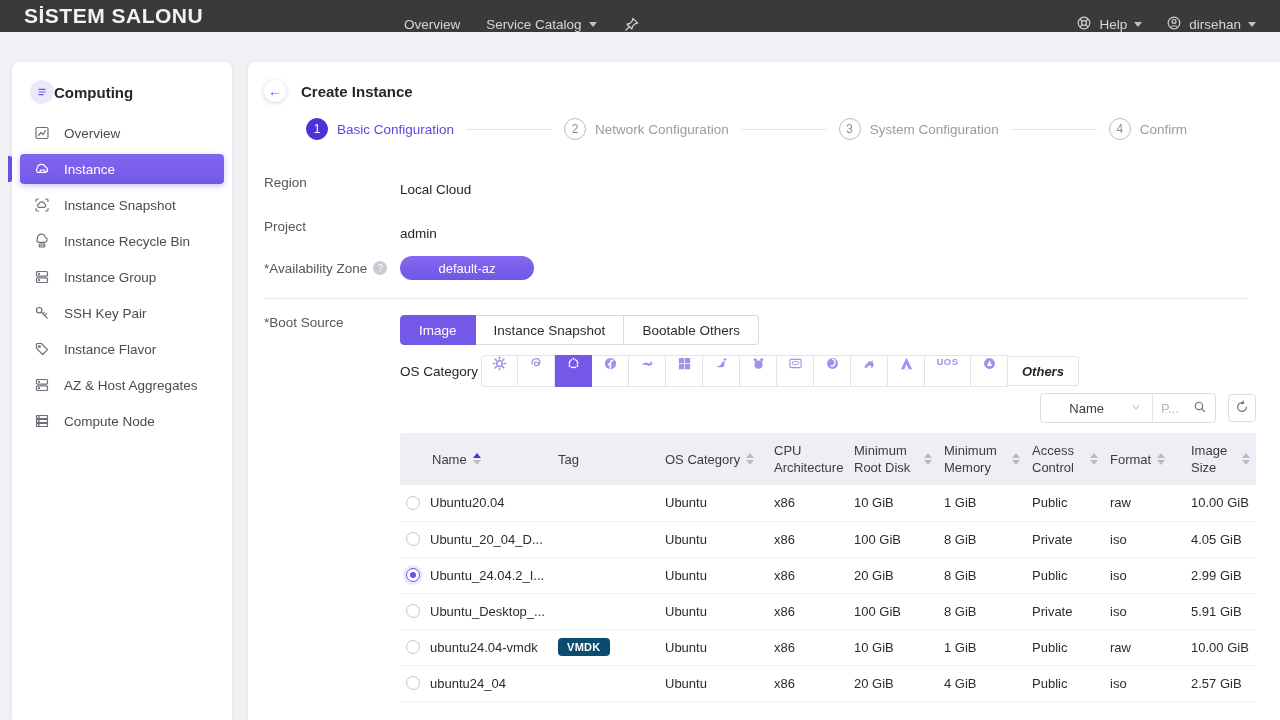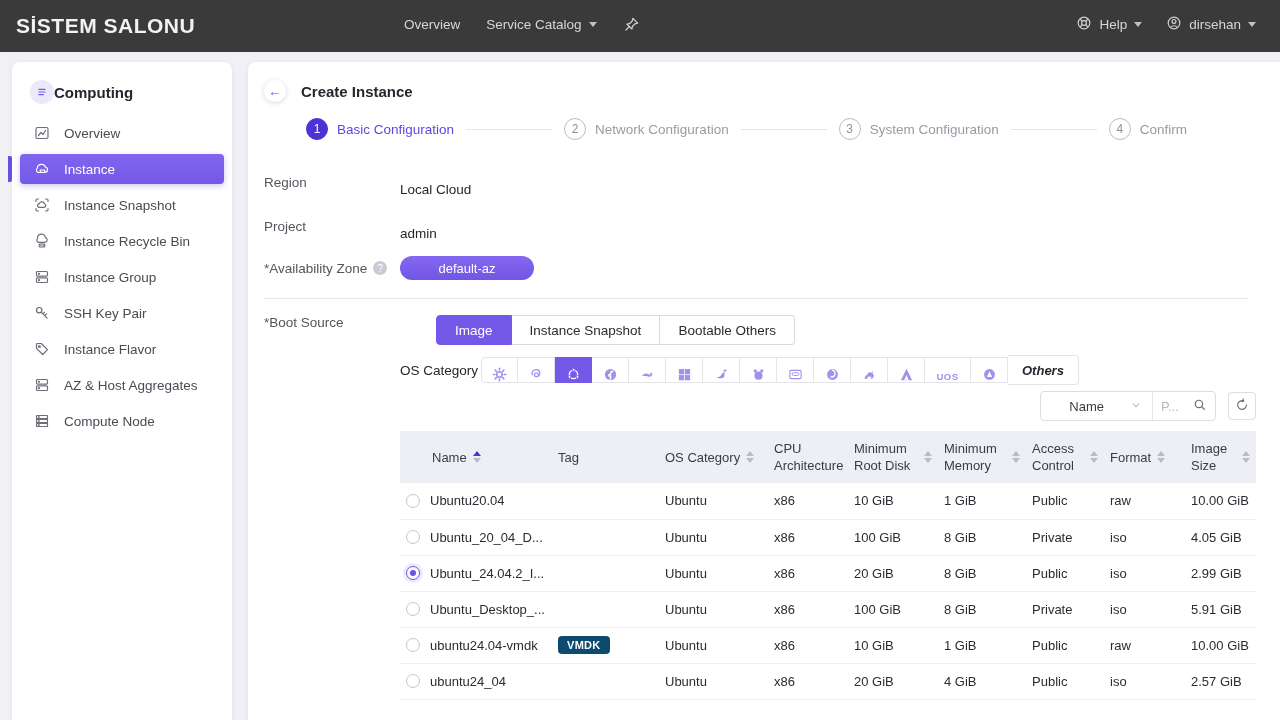--- a/index.html
+++ b/index.html
@@ -5,22 +5,22 @@
   * { margin:0; padding:0; box-sizing:border-box; }
   html,body { width:1280px; height:720px; overflow:hidden; }
   body {
     font-family:"Liberation Sans","DejaVu Sans",sans-serif;
     background:#f0f1f5; color:#2b2b33; font-size:13px;
   }
   .icn svg { display:block; }
 
   
   .navbar {
-    position:absolute; left:0; top:0; width:1280px; height:52px;
-    background:#3a3a3b; display:flex; align-items:center; padding:0 16px; z-index:10;
+    position:absolute; left:0; top:0; width:1280px; height:32px;
+    background:#3a3a3b; display:flex; align-items:center; padding:0 24px; z-index:10;
   }
   .brand { color:#f2f2f2; font-size:21px; font-weight:700; letter-spacing:.5px; }
   .nav-center { position:absolute; left:404px; top:0; height:48px; display:flex; align-items:center; gap:26px; }
   .nav-item { color:#d6d6d8; font-size:13.5px; display:flex; align-items:center; gap:7px; cursor:default; }
   .caret { width:0; height:0; border-left:4.5px solid transparent; border-right:4.5px solid transparent; border-top:5px solid #c2c2c6; margin-top:1px; }
   .nav-right { position:absolute; right:24px; top:0; height:48px; display:flex; align-items:center; gap:24px; }
   .nav-ic { color:#cfcfd2; }
 
   
   .sidebar {
@@ -61,28 +61,28 @@
   .form-label { width:136px; color:#55555e; font-size:13.5px; display:flex; align-items:center; gap:6px; }
   .form-value { color:#26262e; font-size:13.5px;margin-top:14px; }
   .qmark { width:14px; height:14px; border-radius:50%; background:#c9cad3; color:#fff; font-size:10px; display:inline-flex; align-items:center; justify-content:center; }
   .az-btn { width:134px; height:24px; border:none; border-radius:12px; background:linear-gradient(180deg,#8468f0,#7156e6); color:#fff; font-size:13px; cursor:pointer; }
 
   .divider { border:none; border-top:1px solid #e8e9ee; margin:18px 8px 16px 0; }
 
   .boot-row { display:flex; align-items:flex-start; }
   .tab-group { display:flex; }
   .tab-btn { height:30px; padding:0 18px; background:#fff; border:1px solid #d9d9e0; border-left-width:0; font-size:13.5px; color:#2b2b33; cursor:pointer; }
-  .tab-btn:first-child { border-left-width:1px; border-radius:4px 0 0 4px;margin-left:36px; }
+  .tab-btn:first-child { border-left-width:1px; border-radius:4px 0 0 4px; }
   .tab-btn:last-child { border-radius:0 4px 4px 0; }
   .tab-btn.active { background:#7459e8; border-color:#7459e8; color:#fff; }
 
   .os-row { margin:10px 0 0 136px; display:flex; align-items:center; }
   .os-label { width:81px; color:#26262e; font-size:13.5px; }
   .os-strip { display:flex; }
-  .os-btn { --bg:#fff; width:37px; height:26px; background:var(--bg); border:1px solid #e3e3ea; border-left-width:0; display:flex; align-items:flex-end; justify-content:center; color:#a091ee; cursor:pointer; }
+  .os-btn { --bg:#fff; width:37px; height:32px; background:var(--bg); border:1px solid #e3e3ea; border-left-width:0; display:flex; align-items:flex-start; justify-content:center; color:#a091ee; cursor:pointer; }
   .os-btn:first-child { border-left-width:1px; border-radius:4px 0 0 4px; }
   .os-btn.active { --bg:#7459e8; border-color:#7459e8; color:#fff; }
   .os-btn.wide { width:46px; }
   .os-text { font-size:9.5px; font-weight:700; letter-spacing:.5px; }
   .others-btn { height:30px; padding:0 14px; background:#fff; border:1px solid #e3e3ea; border-left-width:0; border-radius:0 4px 4px 0; font-size:13px; font-style:italic; font-weight:600; color:#26262e; cursor:pointer; }
 
   .toolbar { display:flex; justify-content:flex-end; align-items:center; gap:12px; margin:6px 0 10px; }
   .filter-ctl { display:flex; align-items:center; height:30px; border:1px solid #dcdce2; border-radius:4px; background:#fff; }
   .filter-field { display:flex; align-items:center; gap:26px; padding:0 10px 0 28px; color:#3a3a44; font-size:13px; cursor:pointer; }
   .chev { color:#b9b9c2; }

